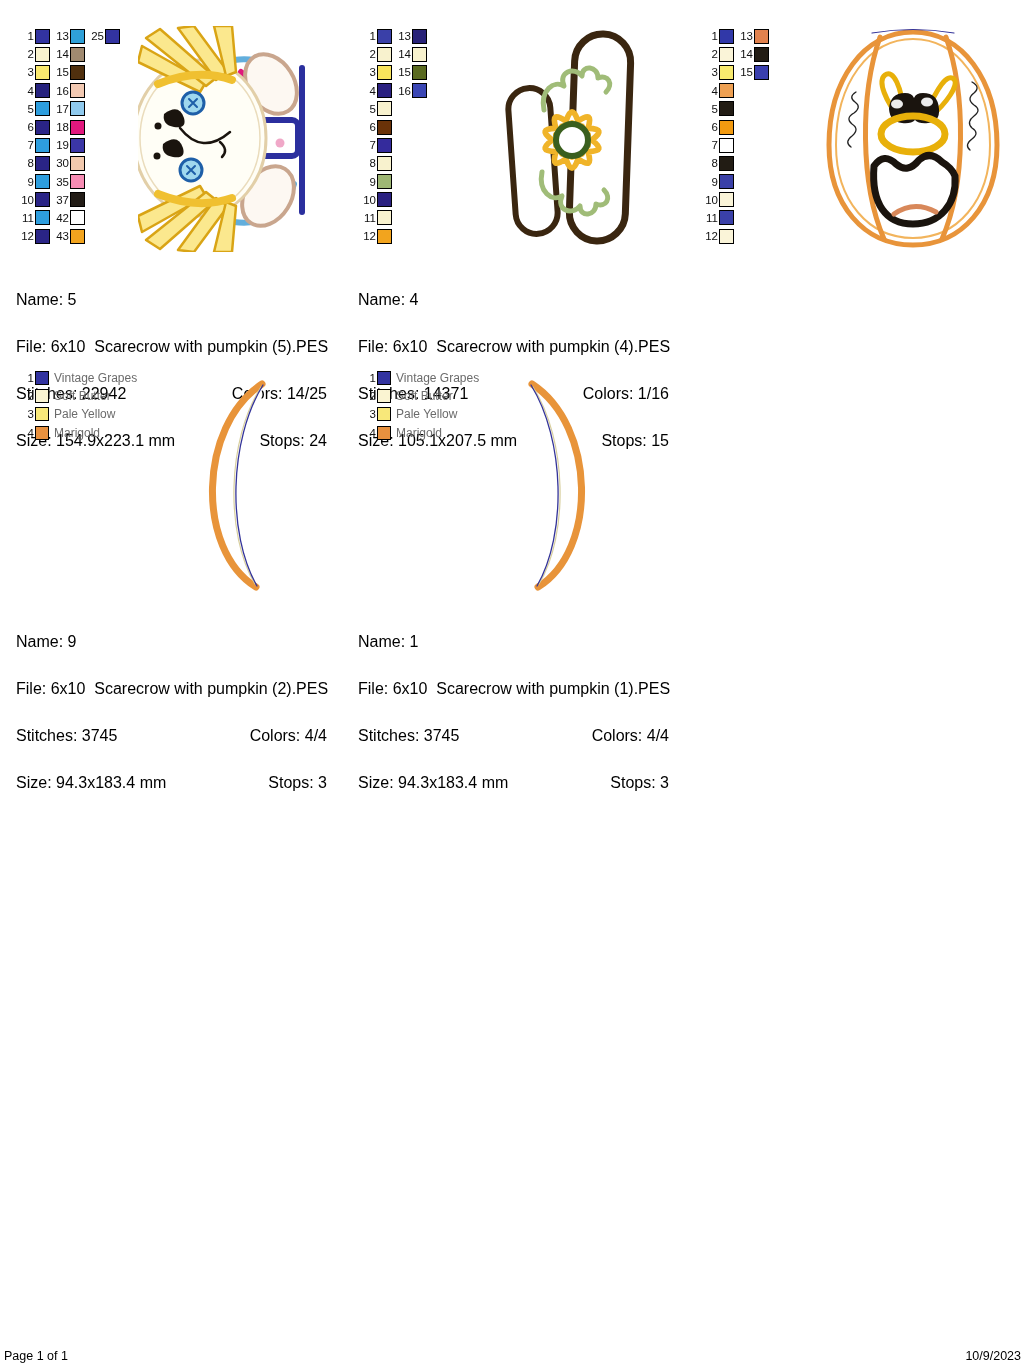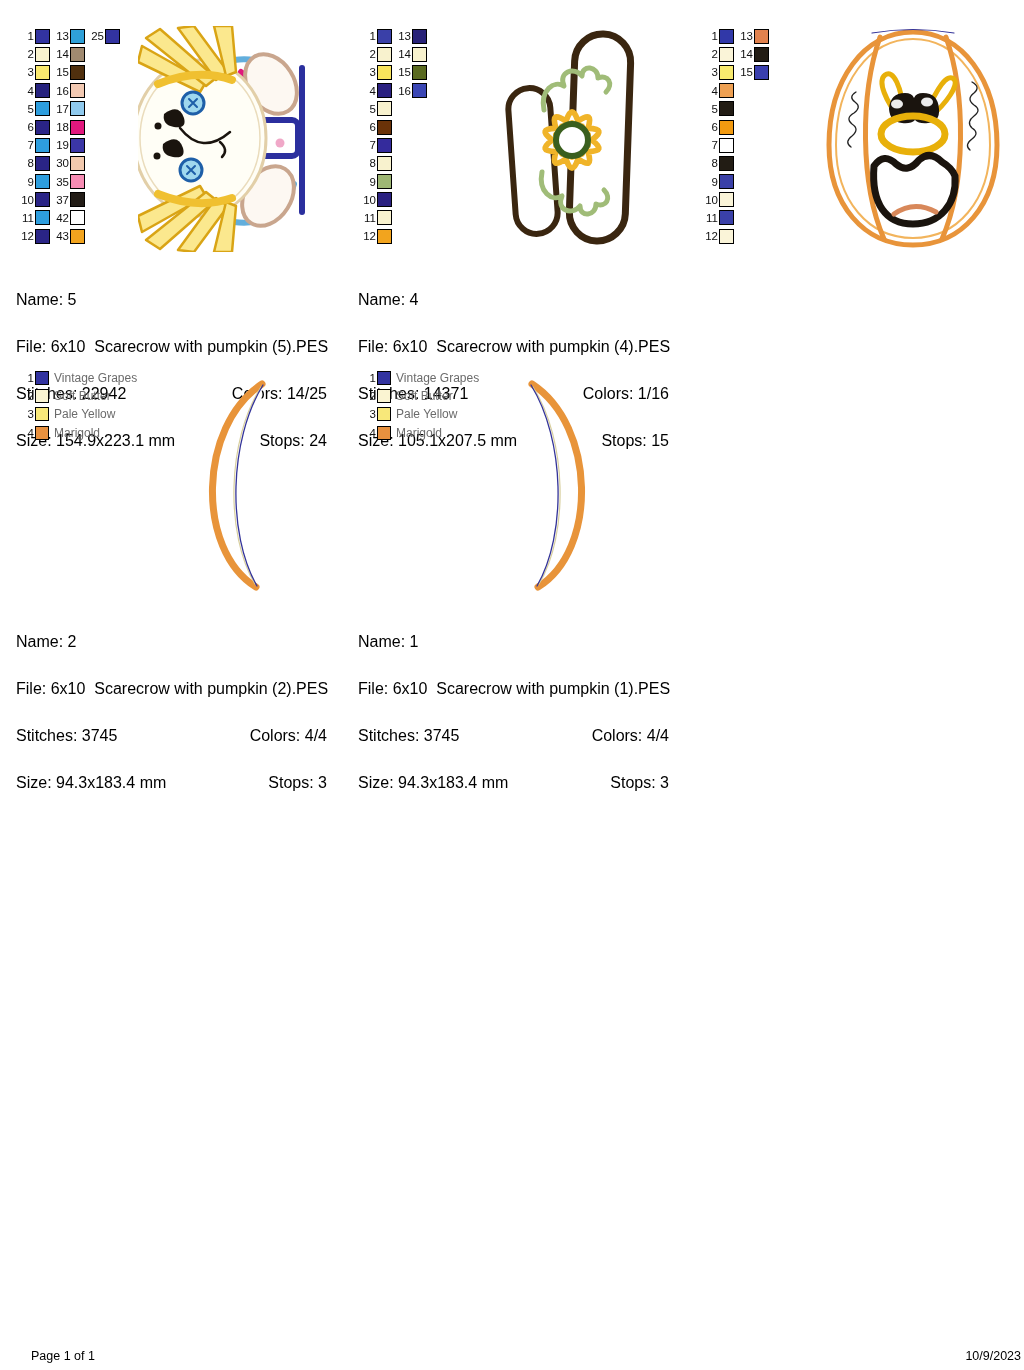--- a/index.html
+++ b/index.html
@@ -27,21 +27,21 @@
   #art-d4 { left:134px; top:6px;  width:162px; height:226px; }
   #art-d3 { left:116px; top:4px;  width:196px; height:228px; }
   #art-d2 { left:136px; top:10px; width:148px; height:222px; }
   #art-d1 { left:136px; top:10px; width:148px; height:222px; }
 
   .info { position:absolute; left:0; top:241px; width:311px;
           font-weight:normal; font-size:16px; line-height:15.6px; white-space:pre; }
   .info-row { display:flex; justify-content:space-between; }
 
   .footer { position:absolute; left:0; top:1349px; width:1024px; height:16px; font-size:12.5px; }
-  .footer-page   { position:absolute; left:4px;margin-left:27px; }
+  .footer-page   { position:absolute; left:4px; }
   .footer-source { position:absolute; left:0; width:100%; text-align:center; }
   .footer-date   { position:absolute; right:3px; }
 </style>
 </head>
 <body>
 
 <section class="cell" id="cell-d5">
   <div class="palette" style="grid-template-rows: repeat(12, 18.2px);">
       <div class="p-item">
         <span class="p-num">1</span>
@@ -400,21 +400,21 @@
       </div>
     </div>
   <svg id="art-d2" class="design-art" viewBox="0 0 148 222">
     <g fill="none" stroke-linecap="round">
       <path d="M110,12 C46,54 44,178 104,215" fill="#fff" stroke="#E8943A" stroke-width="7"></path>
       <path d="M109,15 C75,68 73,162 103,212" stroke="#D8CF9E" stroke-width="1.2"></path>
       <path d="M111,13 C77,68 75,162 105,214" stroke="#333399" stroke-width="1.3"></path>
     </g>
   </svg>
   <div class="info">
-    <div>Name: 2</div>
+    <div>Name: 9</div>
     <div>File: 6x10  Scarecrow with pumpkin (2).PES</div>
     <div class="info-row"><span>Stitches: 3745</span><span>Colors: 4/4</span></div>
     <div class="info-row"><span>Size: 94.3x183.4 mm</span><span>Stops: 3</span></div>
   </div>
 </section>
 
 <section class="cell" id="cell-d1">
   <div class="palette palette--named" style="grid-template-rows: repeat(4, 18.2px);">
       <div class="p-item">
         <span class="p-num">1</span>

